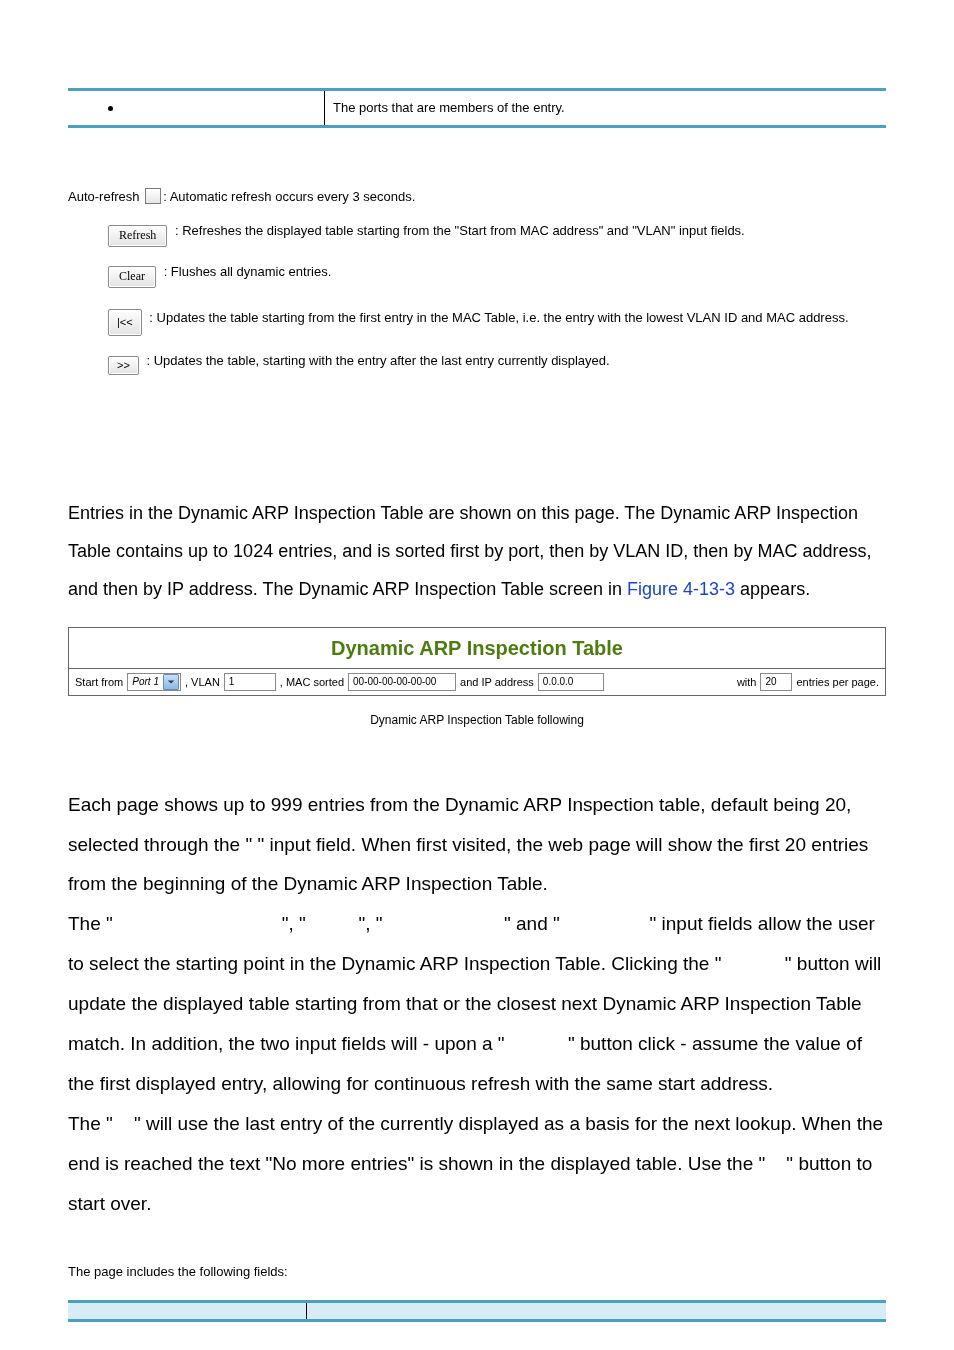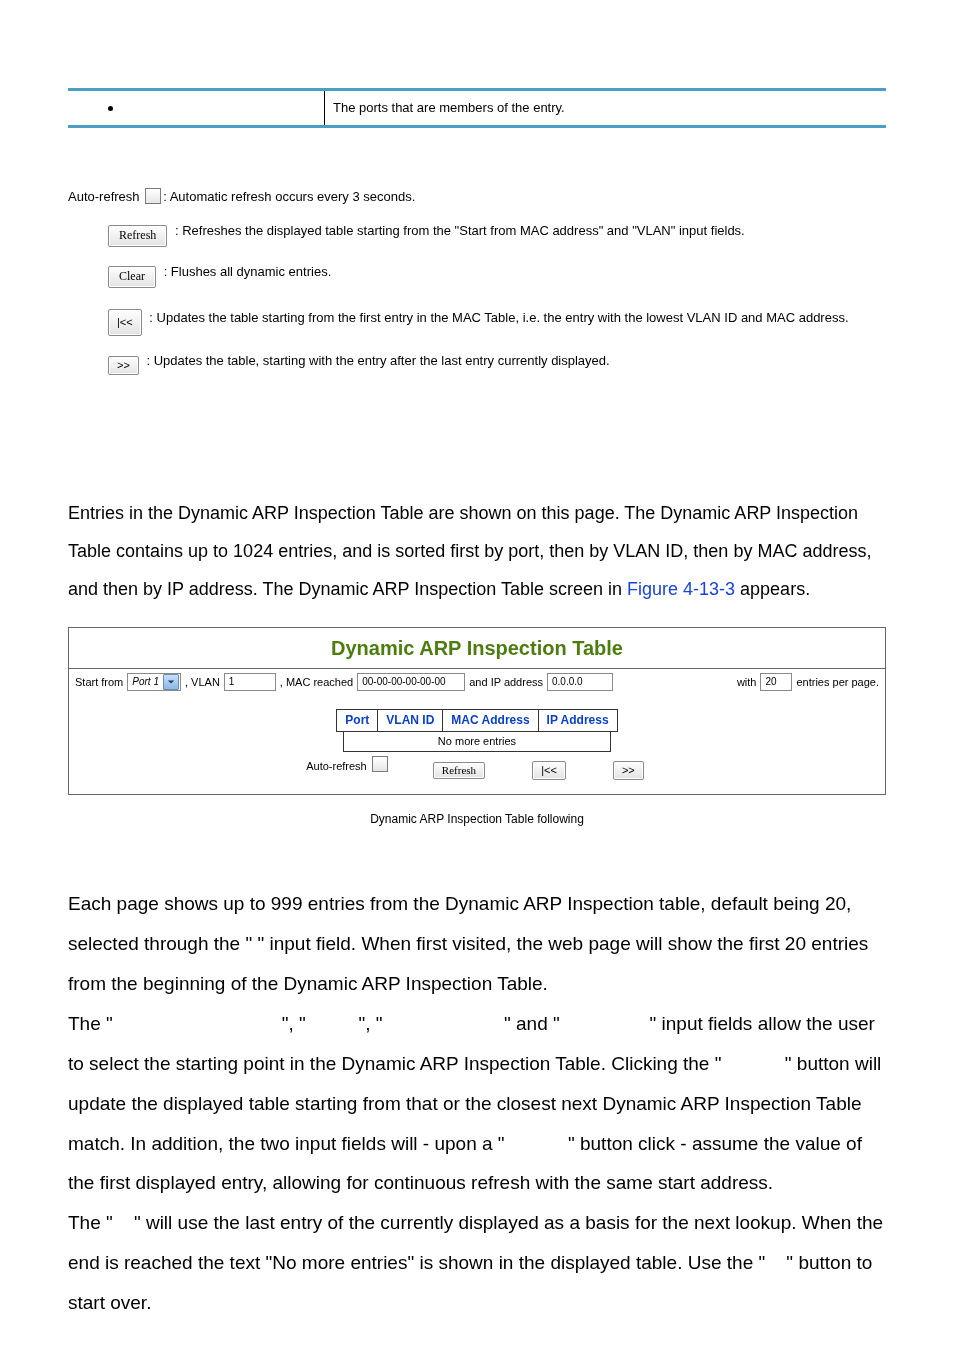--- a/index.html
+++ b/index.html
@@ -229,47 +229,30 @@
       <span class="sel3d">
         <span>Port 1</span>
         <span class="arrow-btn">
           <svg viewBox="0 0 10 10">
               <path d="M1 3 L5 7 L9 3 Z" fill="#1c3f72"></path>
             </svg>
         </span>
       </span>
       <span class="lbl">, VLAN</span>
       <span class="txt3d" style="width:42px">1</span>
-      <span class="lbl">, MAC reached</span>
+      <span class="lbl">, MAC sorted</span>
       <span class="txt3d" style="width:98px">00-00-00-00-00-00</span>
       <span class="lbl">and IP address</span>
       <span class="txt3d" style="width:56px">0.0.0.0</span>
       <span style="flex:1"></span>
       <span class="lbl">with</span>
       <span class="txt3d" style="width:22px">20</span>
       <span class="lbl">entries per page.</span>
     </div>
 
-    <div class="inner-table-wrap">
-      <div class="inner-headers">
-        <div class="hcell">Port</div>
-        <div class="hcell">VLAN ID</div>
-        <div class="hcell">MAC Address</div>
-        <div class="hcell">IP Address</div>
-      </div>
-      <div class="no-more">No more entries</div>
-
-      <div class="inner-controls">
-        <span class="lbl">Auto-refresh</span>
-        <span class="checkbox-icon" style="vertical-align:-2px"></span>
-        <span class="btn3d" style="font-size:11px;padding:0 8px">Refresh</span>
-        <span class="btn3d small">|&lt;&lt;</span>
-        <span class="btn3d small">&gt;&gt;</span>
-      </div>
-    </div>
   </div>
 
   <div class="fig-caption">Dynamic ARP Inspection Table following</div>
 
   <div class="para-block">
     <p>
       <span>Each page shows up to 999 entries from the Dynamic ARP Inspection table, default being 20, selected through the "</span>
       <span>" input field. When first visited, the web page will show the first 20 entries from the beginning of the Dynamic ARP Inspection Table.</span>
     </p>
     <p>

